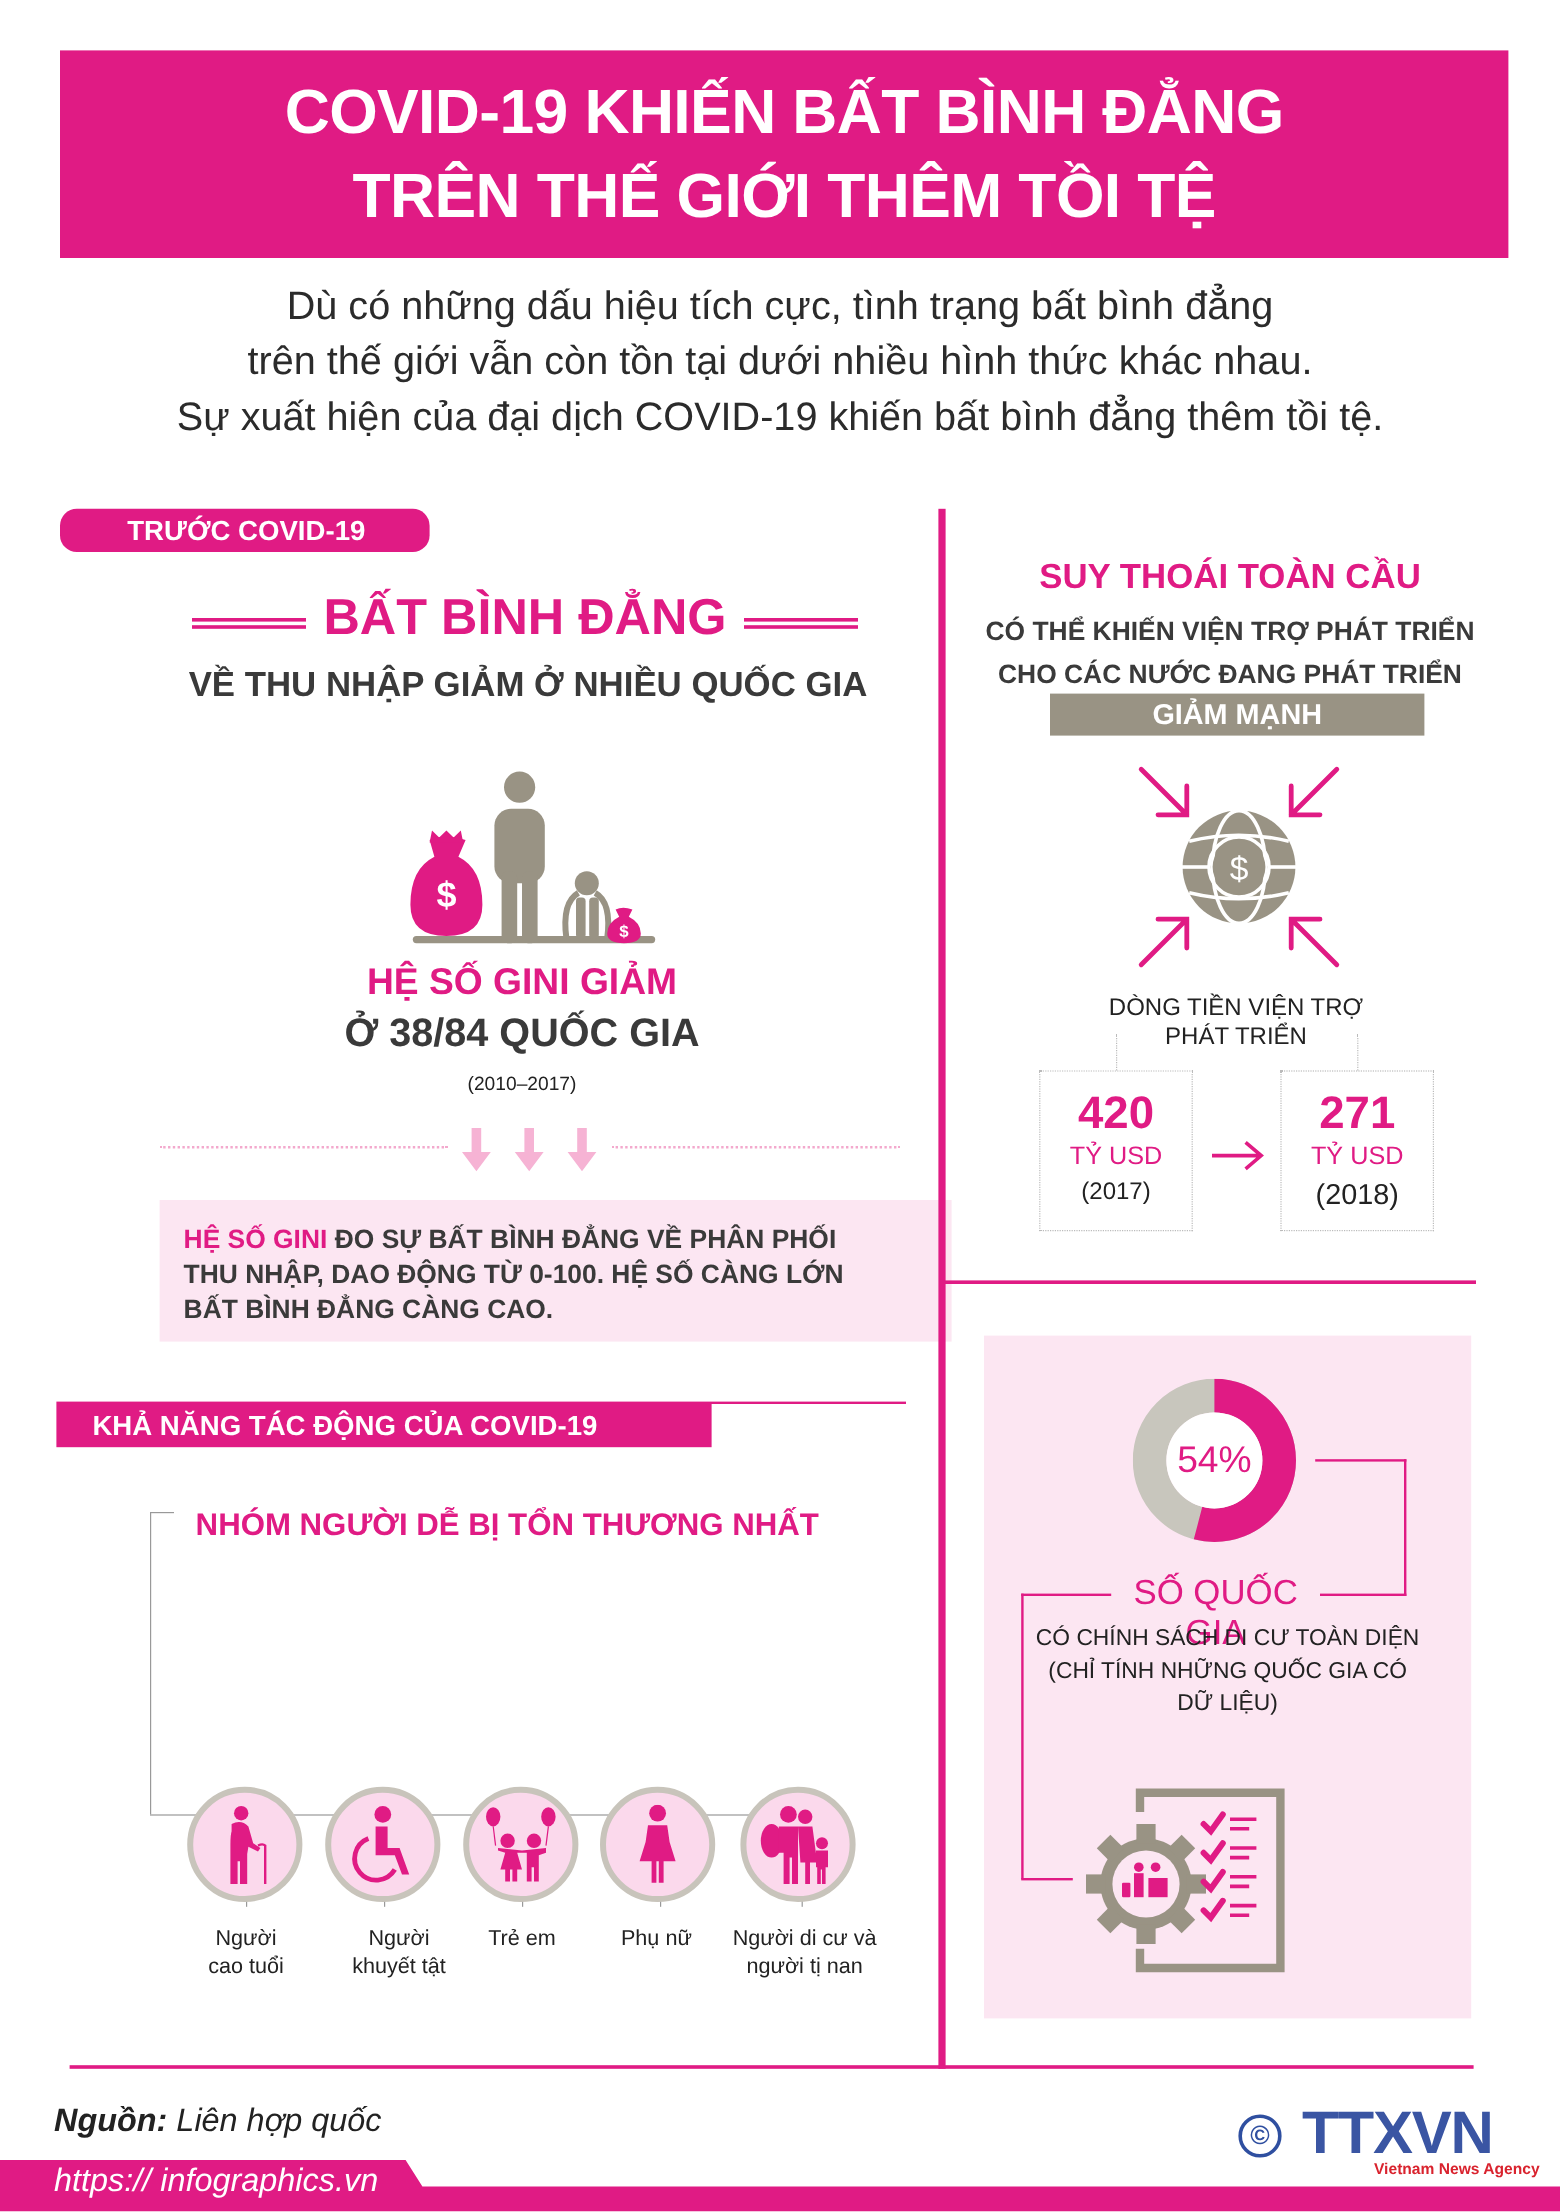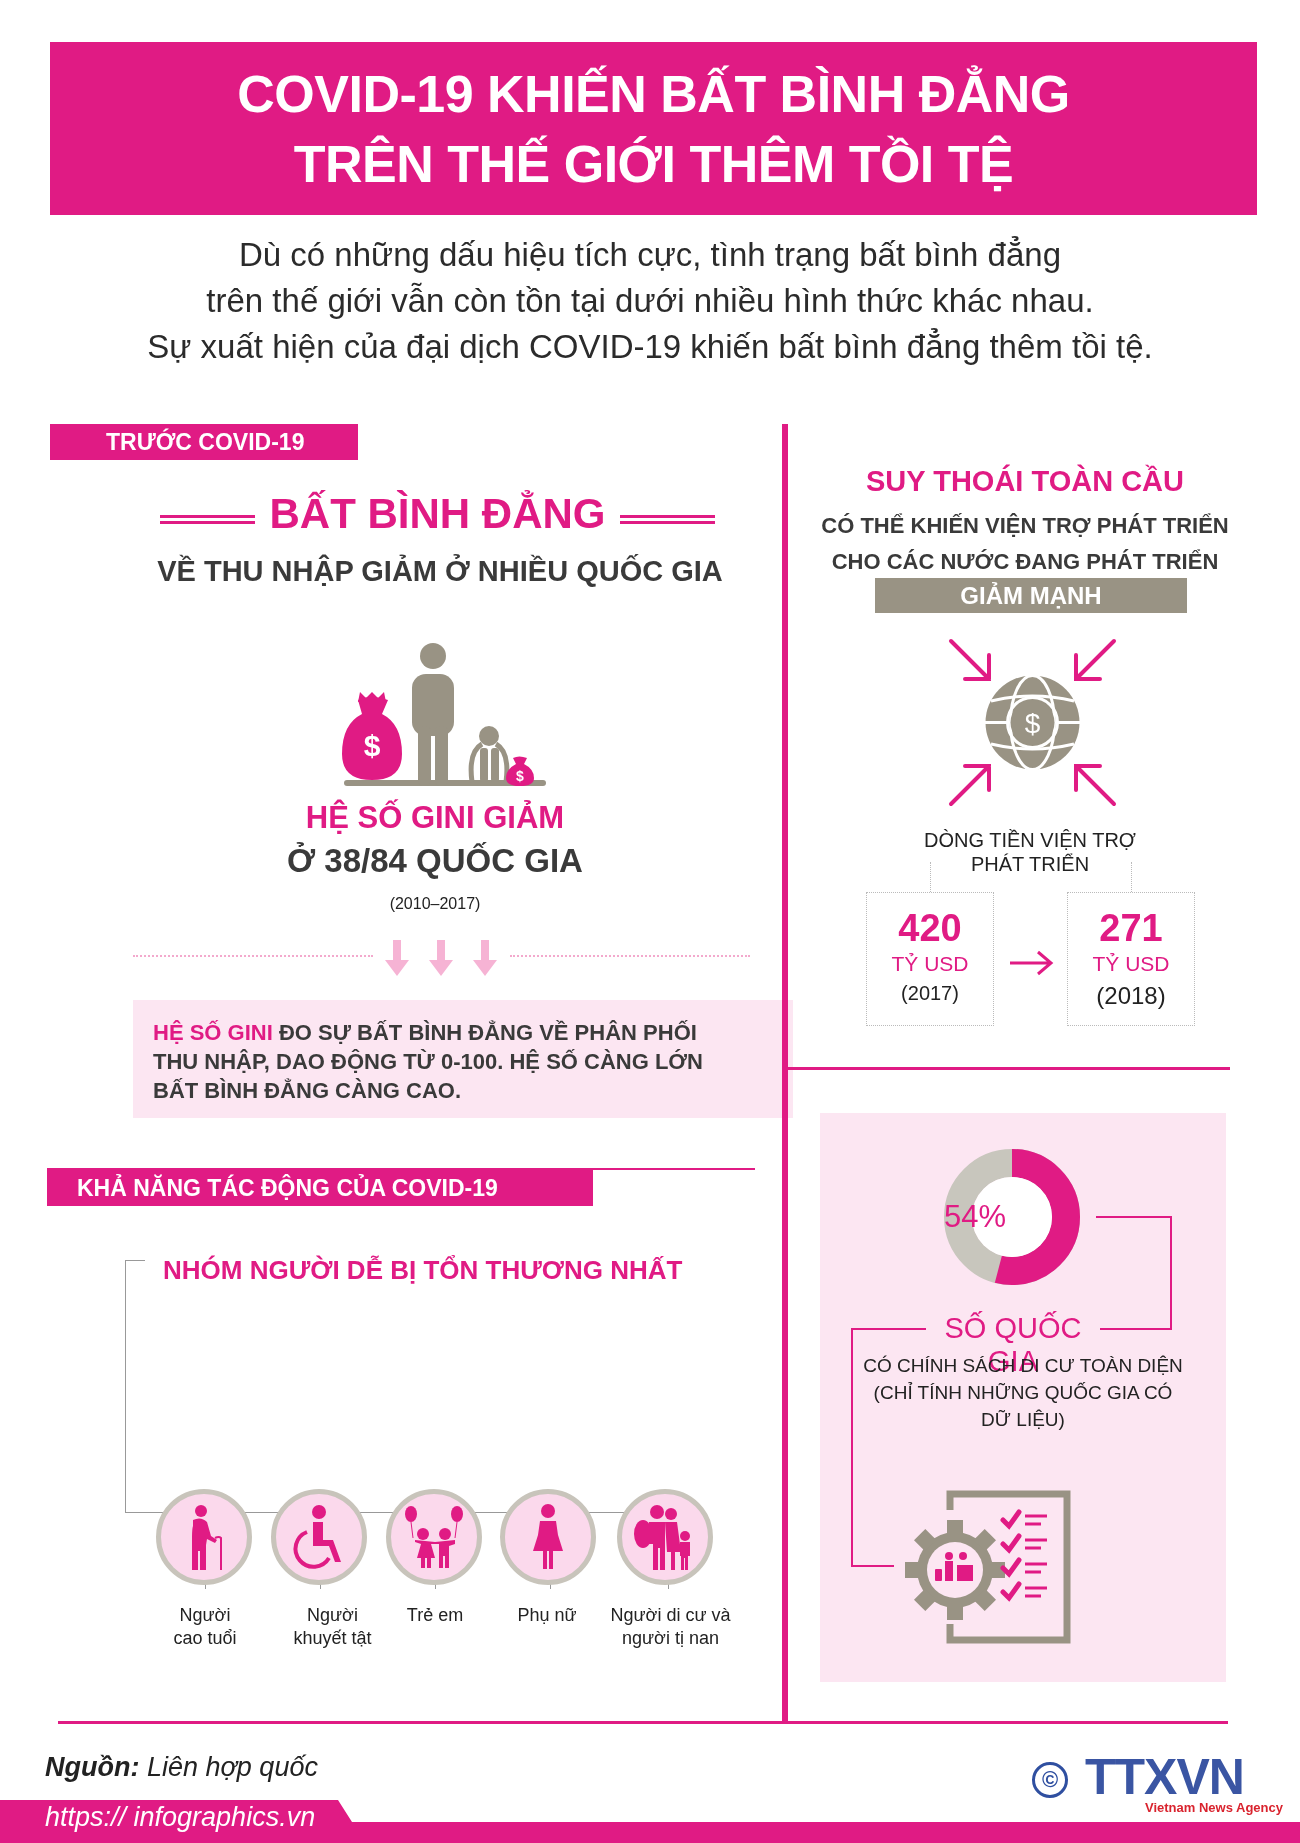--- a/index.html
+++ b/index.html
@@ -25,21 +25,21 @@
   <div>COVID-19 KHIẾN BẤT BÌNH ĐẲNG</div>
   <div>TRÊN THẾ GIỚI THÊM TỒI TỆ</div>
 </div>
 
 <div class="abs intro">
   <div>Dù có những dấu hiệu tích cực, tình trạng bất bình đẳng</div>
   <div>trên thế giới vẫn còn tồn tại dưới nhiều hình thức khác nhau.</div>
   <div>Sự xuất hiện của đại dịch COVID-19 khiến bất bình đẳng thêm tồi tệ.</div>
 </div>
 
-<div class="abs tag" style="left:50px;top:424px;width:308px;height:36px;padding-left:56px;">
+<div class="abs tag" style="left:50px;top:424px;width:308px;height:36px;padding-left:56px;border-radius:14px;">
   <span>TRƯỚC COVID-19</span>
 </div>
 
 <div class="dbl" style="left:160px;top:515px;width:95px;"></div>
 <div class="dbl" style="left:620px;top:515px;width:95px;"></div>
 <div class="abs center-text pink" style="left:255px;top:490px;width:365px;font-size:42px;">BẤT BÌNH ĐẲNG</div>
 <div class="abs center-text" style="left:100px;top:555px;width:680px;font-size:29px;color:#3a3a3a;">VỀ THU NHẬP GIẢM Ở NHIỀU QUỐC GIA</div>
 
 <svg class="abs" style="left:340px;top:630px;" width="210" height="170" viewBox="0 0 210 170">
   <rect x="4" y="150" width="202" height="6" rx="3" fill="#999384"></rect>
@@ -214,21 +214,21 @@
 
 <div class="abs hline" style="left:785px;top:1067px;width:445px;"></div>
 
 <div class="abs" style="left:820px;top:1113px;width:406px;height:569px;background:#FCE6F2;"></div>
 
 <svg class="abs" style="left:944px;top:1149px;" width="136" height="136" viewBox="0 0 136 136">
   <circle cx="68" cy="68" r="54" fill="none" stroke="#C8C6BD" stroke-width="28"></circle>
   <circle cx="68" cy="68" r="54" fill="none" stroke="#E01B84" stroke-width="28" stroke-dasharray="183.2 339.3" transform="rotate(-90 68 68)"></circle>
   <circle cx="68" cy="68" r="40" fill="#fff"></circle>
 </svg>
-<div class="abs pink" style="left:944px;top:1199px;width:136px;text-align:left;font-size:31px;">54%</div>
+<div class="abs pink" style="left:944px;top:1199px;width:136px;text-align:center;font-size:31px;">54%</div>
 
 <div class="abs hline" style="left:1096px;top:1216px;width:76px;height:2px;"></div>
 <div class="abs hline" style="left:1170px;top:1216px;width:2px;height:114px;"></div>
 <div class="abs hline" style="left:1100px;top:1328px;width:72px;height:2px;"></div>
 <div class="abs hline" style="left:851px;top:1328px;width:75px;height:2px;"></div>
 <div class="abs hline" style="left:851px;top:1328px;width:2px;height:238px;"></div>
 <div class="abs hline" style="left:851px;top:1565px;width:43px;height:2px;"></div>
 
 <div class="abs pink" style="left:920px;top:1312px;width:186px;text-align:center;font-size:29px;">SỐ QUỐC GIA</div>
 <div class="abs" style="left:840px;top:1352px;width:366px;text-align:center;font-size:19px;line-height:27px;color:#222;">

